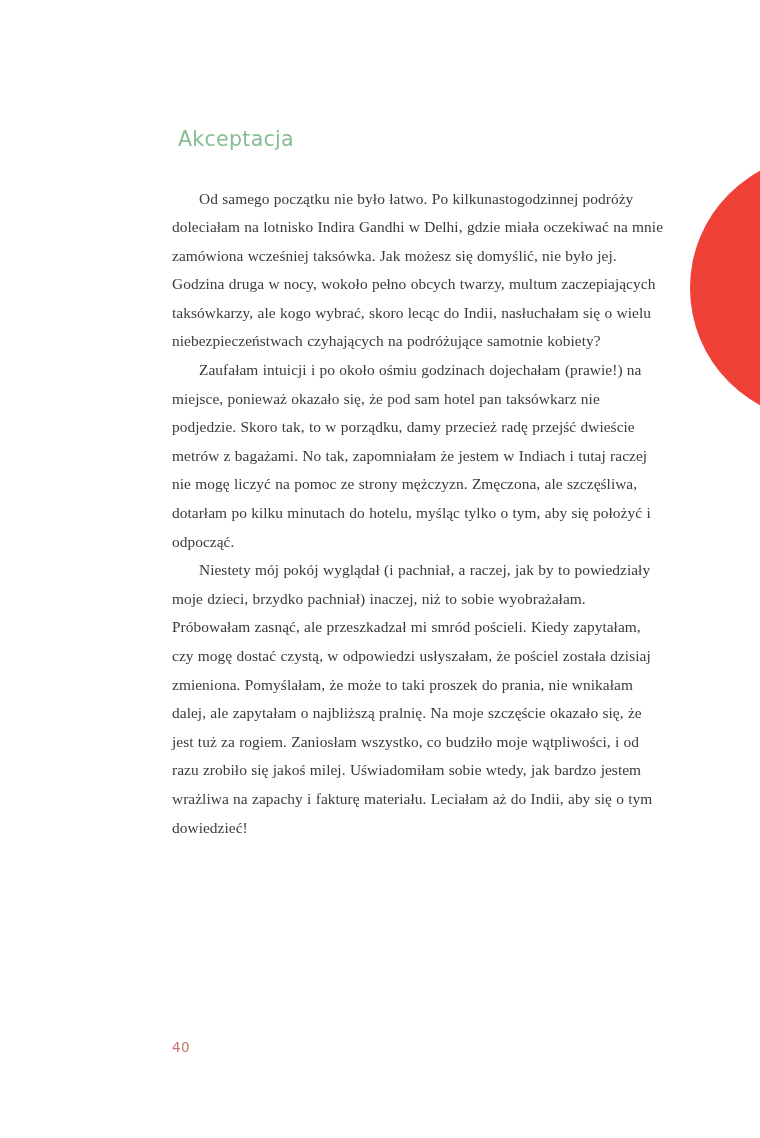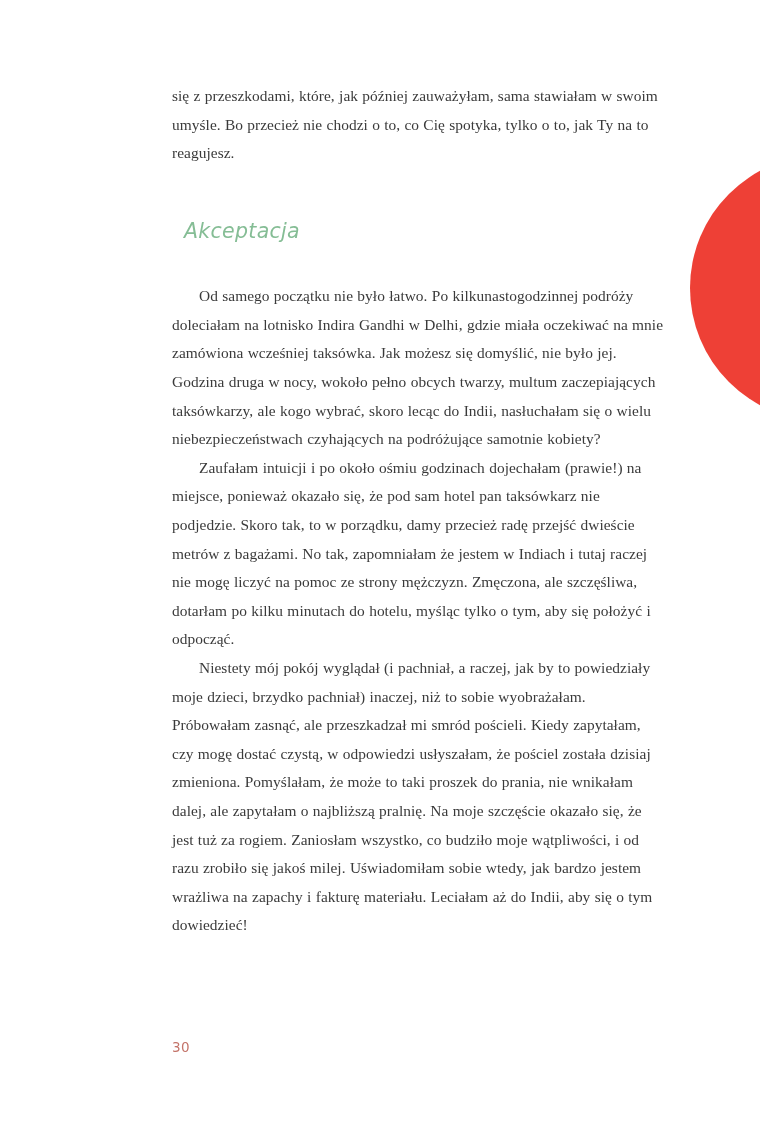--- a/index.html
+++ b/index.html
@@ -48,28 +48,27 @@
     letter-spacing: 0.05px;
     word-spacing: 0.4px;
     hyphens: none;
   }
 
   .para.indent {
     text-indent: 27px;
   }
 
   .section-heading {
-    margin: 12px;
+    margin: 6px;
     font-family: "DejaVu Sans", "Liberation Sans", sans-serif;
     font-size: 20.5px;
     font-weight: 400;
     line-height: 1;
     color: #85bd95;
     letter-spacing: 0.3px;
-    font-style: italic;
   }
 
   .gap-before-heading { height: 41px; }
   .gap-after-heading  { height: 29px; }
 
   
   .folio {
     position: absolute;
     left: 172px;
     top: 1039px;
@@ -81,32 +80,31 @@
 </style>
 </head>
 <body>
 
 <div class="page">
 
   <div class="deco-circle"></div>
 
   <div class="content">
 
-    <p class="para">się z przeszkodami, które, jak później zauważyłam, sama stawiałam w swoim umyśle. Bo przecież nie chodzi o to, co Cię spotyka, tylko o to, jak Ty na to reagujesz.</p>
 
     <div class="gap-before-heading"></div>
 
     <h2 class="section-heading">Akceptacja</h2>
 
     <div class="gap-after-heading"></div>
 
     <p class="para indent">Od samego początku nie było łatwo. Po kilkunastogodzinnej podróży doleciałam na lotnisko Indira Gandhi w Delhi, gdzie miała oczekiwać na mnie zamówiona wcześniej taksówka. Jak możesz się domyślić, nie było jej. Godzina druga w nocy, wokoło pełno obcych twarzy, multum zaczepiających taksówkarzy, ale kogo wybrać, skoro lecąc do Indii, nasłuchałam się o wielu niebezpieczeństwach czyhających na podróżujące samotnie kobiety?</p>
 
     <p class="para indent">Zaufałam intuicji i po około ośmiu godzinach dojechałam (prawie!) na miejsce, ponieważ okazało się, że pod sam hotel pan taksówkarz nie podjedzie. Skoro tak, to w porządku, damy przecież radę przejść dwieście metrów z bagażami. No tak, zapomniałam że jestem w Indiach i tutaj raczej nie mogę liczyć na pomoc ze strony mężczyzn. Zmęczona, ale szczęśliwa, dotarłam po kilku minutach do hotelu, myśląc tylko o tym, aby się położyć i odpocząć.</p>
 
     <p class="para indent">Niestety mój pokój wyglądał (i pachniał, a raczej, jak by to powiedziały moje dzieci, brzydko pachniał) inaczej, niż to sobie wyobrażałam. Próbowałam zasnąć, ale przeszkadzał mi smród pościeli. Kiedy zapytałam, czy mogę dostać czystą, w odpowiedzi usłyszałam, że pościel została dzisiaj zmieniona. Pomyślałam, że może to taki proszek do prania, nie wnikałam dalej, ale zapytałam o najbliższą pralnię. Na moje szczęście okazało się, że jest tuż za rogiem. Zaniosłam wszystko, co budziło moje wątpliwości, i od razu zrobiło się jakoś milej. Uświadomiłam sobie wtedy, jak bardzo jestem wrażliwa na zapachy i fakturę materiału. Leciałam aż do Indii, aby się o tym dowiedzieć!</p>
 
 
   </div>
 
-  <div class="folio">30</div>
+  <div class="folio">40</div>
 
 </div>
 
 </body></html>

